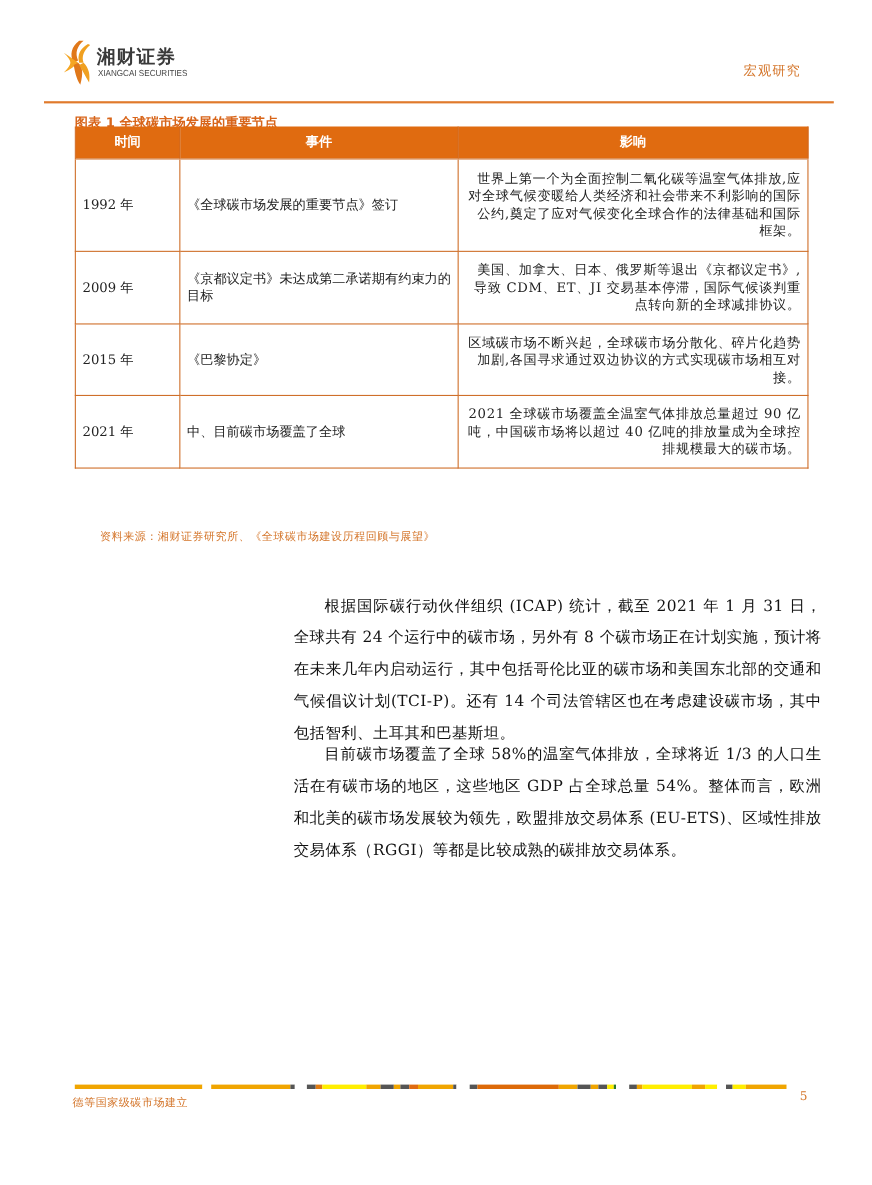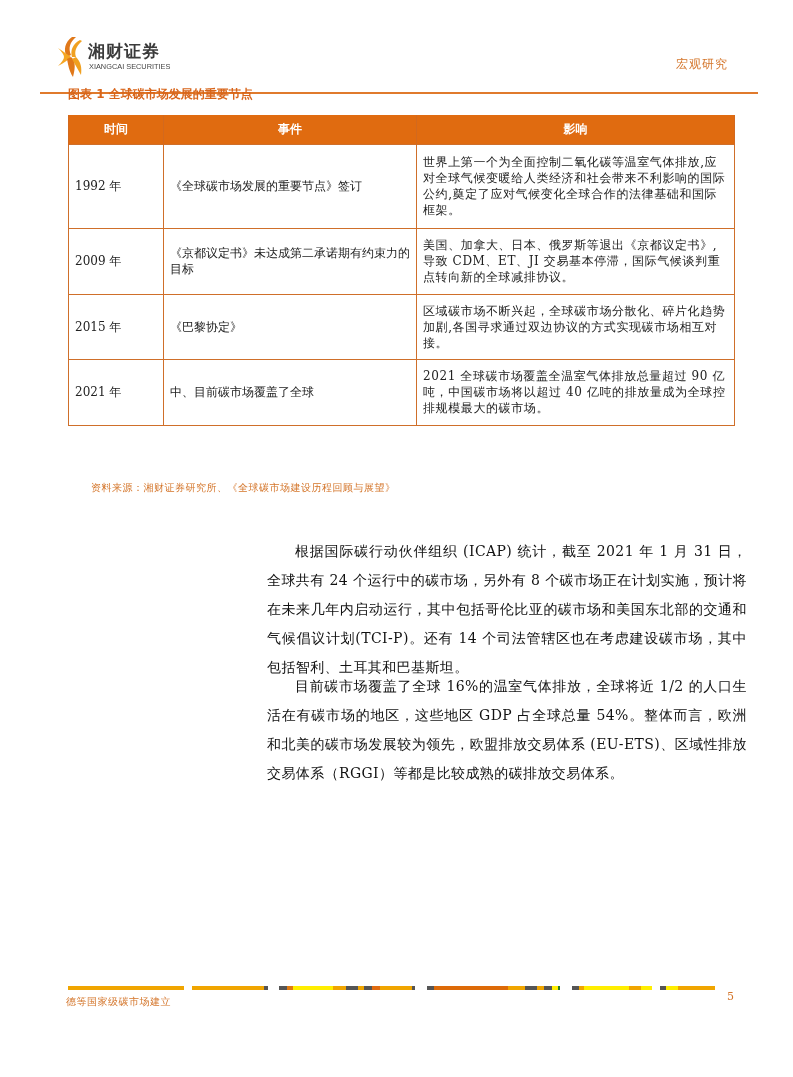--- a/index.html
+++ b/index.html
@@ -7,33 +7,33 @@
          font-family: "DejaVu Serif", "Liberation Serif", serif; color: #222; }
 
   .logo { position: absolute; left: 56px; top: 36px; width: 30px; height: 42px; }
   .brand-cn { position: absolute; left: 88px; top: 40px; font-family: "DejaVu Sans", sans-serif;
               font-size: 17px; font-weight: bold; color: #3a3a3a; letter-spacing: 1px; }
   .brand-en { position: absolute; left: 89px; top: 62px; font-family: "Liberation Sans", sans-serif;
               font-size: 8px; color: #444; letter-spacing: 0px; transform: scaleX(0.92); transform-origin: left; }
   .section-tag { position: absolute; right: 65px; top: 56px; font-size: 12px; color: #d4752a; letter-spacing: 1px; text-align: center; }
   .header-rule { position: absolute; left: 40px; width: 718px; top: 92px; height: 0; border-top: 2px solid #e07a2c; }
 
-  .table-title { position: absolute; left: 68px; top: 86px; font-family: "DejaVu Sans", sans-serif;
+  .table-title { position: absolute; left: 68px; top: 103px; font-family: "DejaVu Sans", sans-serif;
                  font-size: 12px; font-weight: bold; color: #d8651a; }
 
   table.milestones { position: absolute; left: 68px; top: 115px; width: 666px; border-collapse: collapse;
                      table-layout: fixed; padding-left: 32px; }
   table.milestones th { background: #e06b10; color: #fff; font-family: "DejaVu Sans", sans-serif;
                         font-size: 12px; font-weight: bold; height: 28px; padding: 0; text-align: center;
                         border-left: 1px solid #d2691e; border-right: 1px solid #d2691e; }
   table.milestones td { border: 1.5px solid #cf6f2a; font-size: 12px; line-height: 16px; vertical-align: middle;
                         padding: 0 6px; color: #222; }
   td.c-year { padding-left: 7px; margin-left: 44px; }
   td.c-event { padding-left: 7px; }
-  td.c-impact { padding: 4px 7px; letter-spacing: 0.6px; }
+  td.c-impact { padding: 4px 7px; letter-spacing: 0.6px; text-align: right; }
 
   .source { position: absolute; left: 91px; top: 481px; font-size: 10px; color: #d4752a; letter-spacing: 0.5px; }
 
   .para { position: absolute; left: 267px; width: 480px; font-size: 14px; line-height: 29px;
           text-indent: 28px; letter-spacing: 0.4px; text-align: justify; color: #111; }
   .p1 { top: 537px; }
   .p2 { top: 672px; }
 
   .footer-bar { position: absolute; left: 68px; top: 986px; width: 665px; height: 4px; display: flex; }
   .footer-bar span { display: block; height: 4px; }
@@ -88,21 +88,21 @@
     <tr style="height:66px">
       <td class="c-year">2021 年</td>
       <td class="c-event">中、目前碳市场覆盖了全球</td>
       <td class="c-impact">2021 全球碳市场覆盖全温室气体排放总量超过 90 亿吨，中国碳市场将以超过 40 亿吨的排放量成为全球控排规模最大的碳市场。</td>
     </tr>
   </tbody>
 </table>
 <div class="source">资料来源：湘财证券研究所、《全球碳市场建设历程回顾与展望》</div>
 
 <p class="para p1" style="margin:0">根据国际碳行动伙伴组织 (ICAP) 统计，截至 2021 年 1 月 31 日，全球共有 24 个运行中的碳市场，另外有 8 个碳市场正在计划实施，预计将在未来几年内启动运行，其中包括哥伦比亚的碳市场和美国东北部的交通和气候倡议计划(TCI-P)。还有 14 个司法管辖区也在考虑建设碳市场，其中包括智利、土耳其和巴基斯坦。</p>
-<p class="para p2" style="margin:0">目前碳市场覆盖了全球 16%的温室气体排放，全球将近 1/2 的人口生活在有碳市场的地区，这些地区 GDP 占全球总量 54%。整体而言，欧洲和北美的碳市场发展较为领先，欧盟排放交易体系 (EU-ETS)、区域性排放交易体系（RGGI）等都是比较成熟的碳排放交易体系。</p>
+<p class="para p2" style="margin:0">目前碳市场覆盖了全球 58%的温室气体排放，全球将近 1/3 的人口生活在有碳市场的地区，这些地区 GDP 占全球总量 54%。整体而言，欧洲和北美的碳市场发展较为领先，欧盟排放交易体系 (EU-ETS)、区域性排放交易体系（RGGI）等都是比较成熟的碳排放交易体系。</p>
 
 <div class="footer-bar" id="footer-bar">
     <span style="width: 116px; background: rgb(240, 165, 0);"></span>
     <span style="width: 8px; background: rgb(255, 255, 255);"></span>
     <span style="width: 72px; background: rgb(240, 165, 0);"></span>
     <span style="width: 4px; background: rgb(85, 85, 85);"></span>
     <span style="width: 11px; background: rgb(255, 255, 255);"></span>
     <span style="width: 8px; background: rgb(85, 85, 85);"></span>
     <span style="width: 6px; background: rgb(224, 122, 16);"></span>
     <span style="width: 40px; background: rgb(255, 238, 0);"></span>

